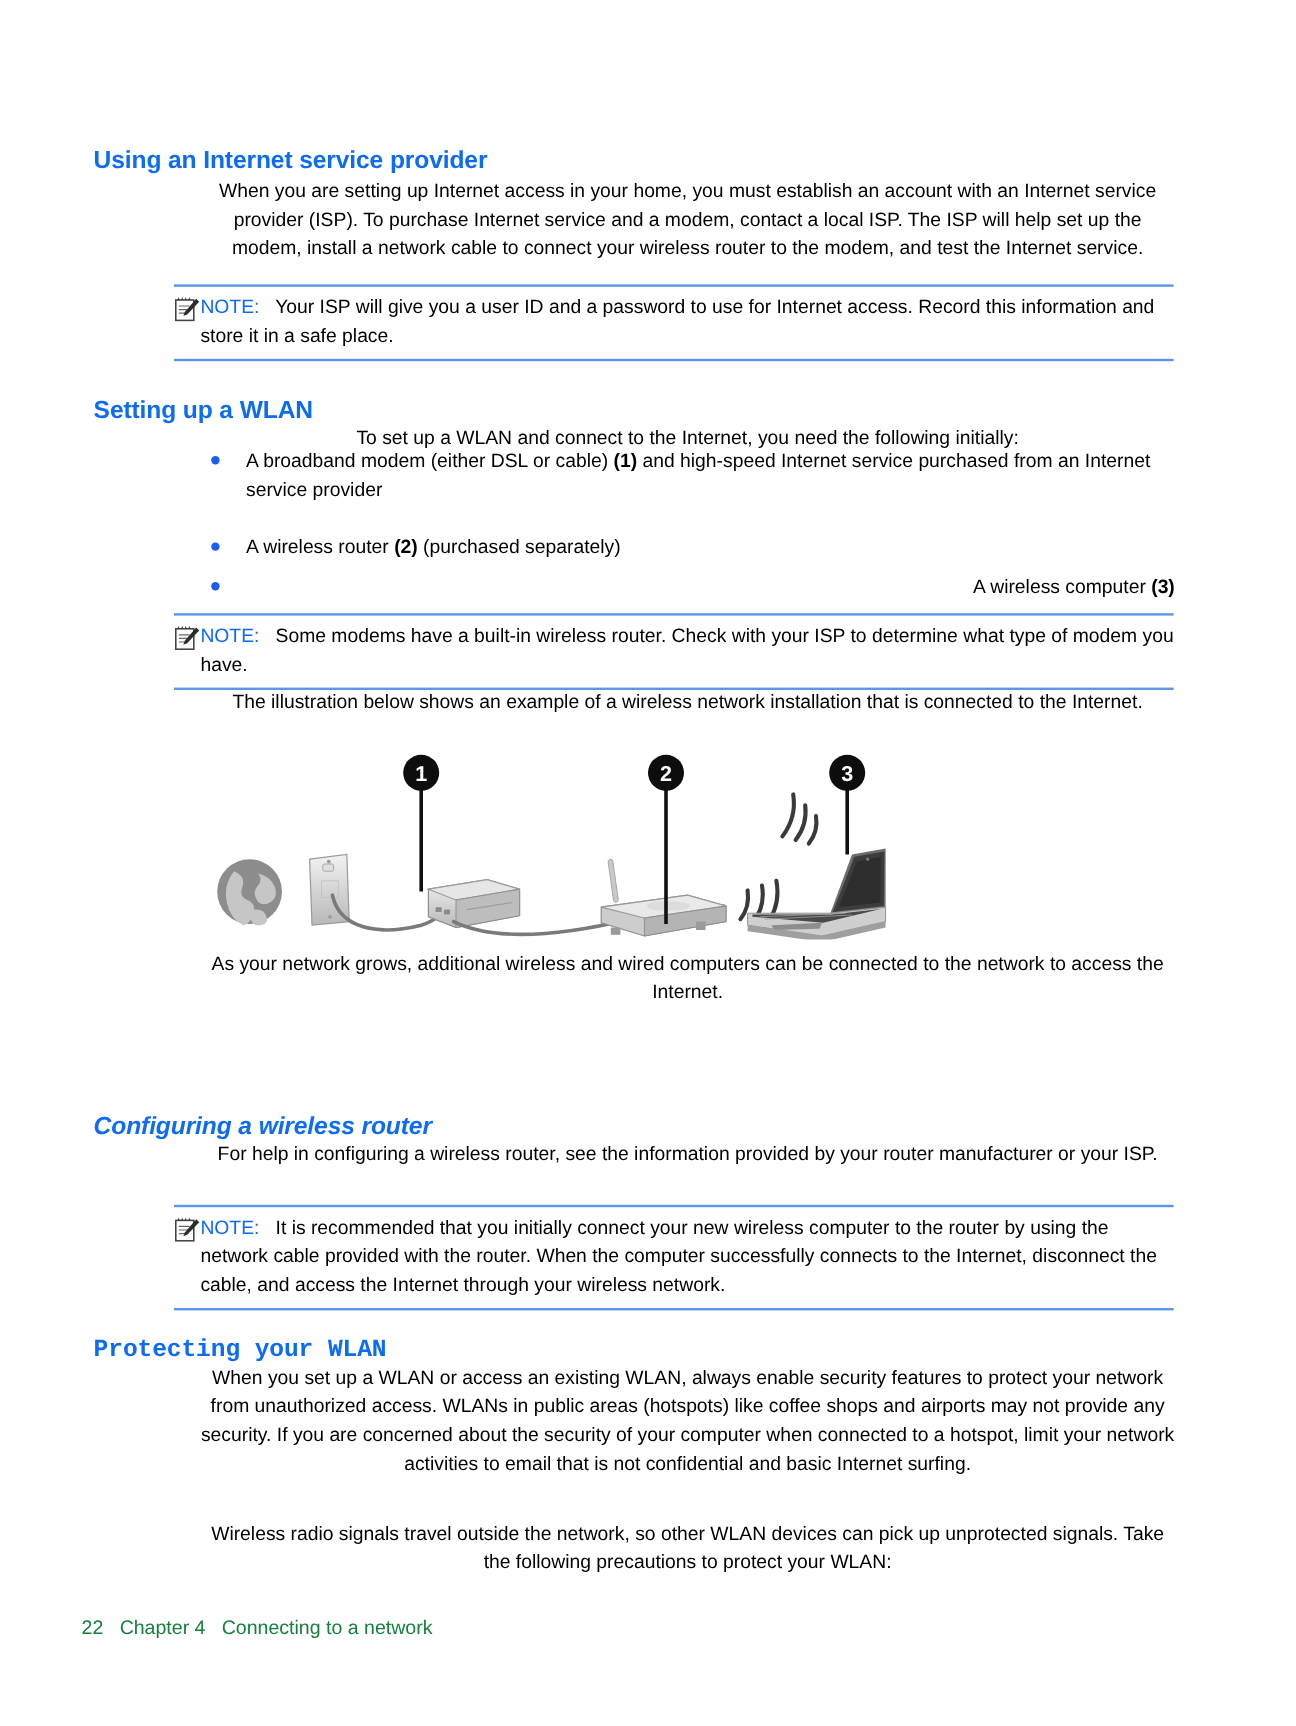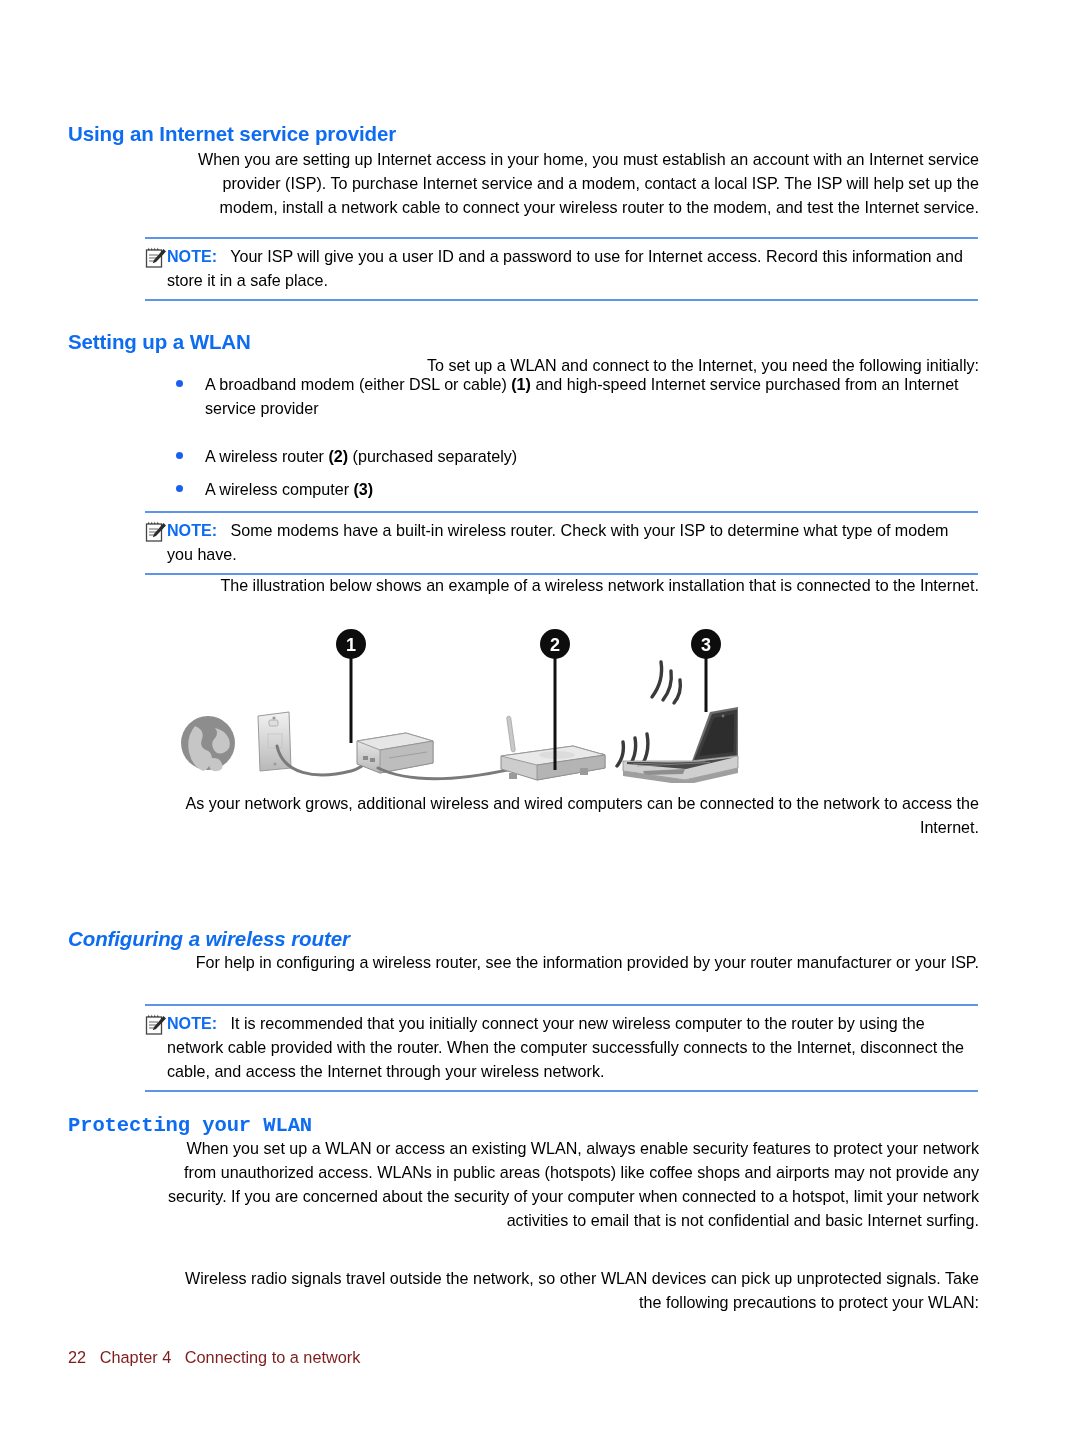--- a/index.html
+++ b/index.html
@@ -18,38 +18,38 @@
   .page {
     position: absolute;
     left: 0; top: 0;
     width: 1080px;
     height: 1438px;
   }
 
   
   .h2 {
     position: absolute;
-    left: 68px;
+    left: 78px;
     font-size: 20.5px;
     font-weight: bold;
     color: #0d6cf2;
     letter-spacing: -0.1px;
     white-space: nowrap;
     text-align: right;
   }
 
   
   .para {
     position: absolute;
     left: 167px;
     width: 812px;
     font-size: 16.1px;
     line-height: 24.1px;
     color: #000;
-    text-align: right;
+    text-align: center;
   }
 
   
   .bullet-row {
     position: absolute;
     left: 167px;
     width: 812px;
     font-size: 16.1px;
     line-height: 24.1px;
   }
@@ -89,33 +89,33 @@
   .note-body {
     position: absolute;
     left: 22px;
     top: 7px;
     width: 811px;
     font-size: 16.1px;
     line-height: 24.1px;
   }
   .note-label {
     color: #0d6cf2;
-    font-weight: bold;
+    font-weight: normal;
   }
   .note-gap { white-space: pre; }
 
   b { font-weight: bold; }
 
   
   .footer {
     position: absolute;
     left: 68px;
     top: 1348px;
     font-size: 16.3px;
-    color: #7f1d1d;
+    color: #15803d;
     white-space: pre;
   }
 
   
   .illus {
     position: absolute;
     left: 165px;
     top: 628px;
     width: 580px;
     height: 155px;
@@ -158,21 +158,21 @@
   <div class="bullet-row" style="top:372px;">
     <span class="bullet-dot"></span>
     <span class="bullet-text"><span>A broadband modem (either DSL or cable) </span><b>(1)</b><span> and high-speed Internet service purchased from an Internet service provider</span></span>
   </div>
 
   <div class="bullet-row" style="top:444px;">
     <span class="bullet-dot"></span>
     <span class="bullet-text"><span>A wireless router </span><b>(2)</b><span> (purchased separately)</span></span>
   </div>
 
-  <div class="bullet-row" style="top:477px;">
+  <div class="bullet-row" style="top:477px;text-align:right;">
     <span class="bullet-dot"></span>
     <span class="bullet-text"><span>A wireless computer </span><b>(3)</b><span></span></span>
   </div>
 
   <div class="note" style="top:511px;">
     <div class="note-rule" style="top:0px;"></div>
     <span class="note-icon">
       <svg width="22" height="24" viewBox="0 0 22 24" xmlns="http://www.w3.org/2000/svg">
         <rect x="1.5" y="4" width="15" height="17" fill="#ffffff" stroke="#444444" stroke-width="1.3"></rect>
         <line x1="4" y1="9" x2="13" y2="9" stroke="#666666" stroke-width="1"></line>

